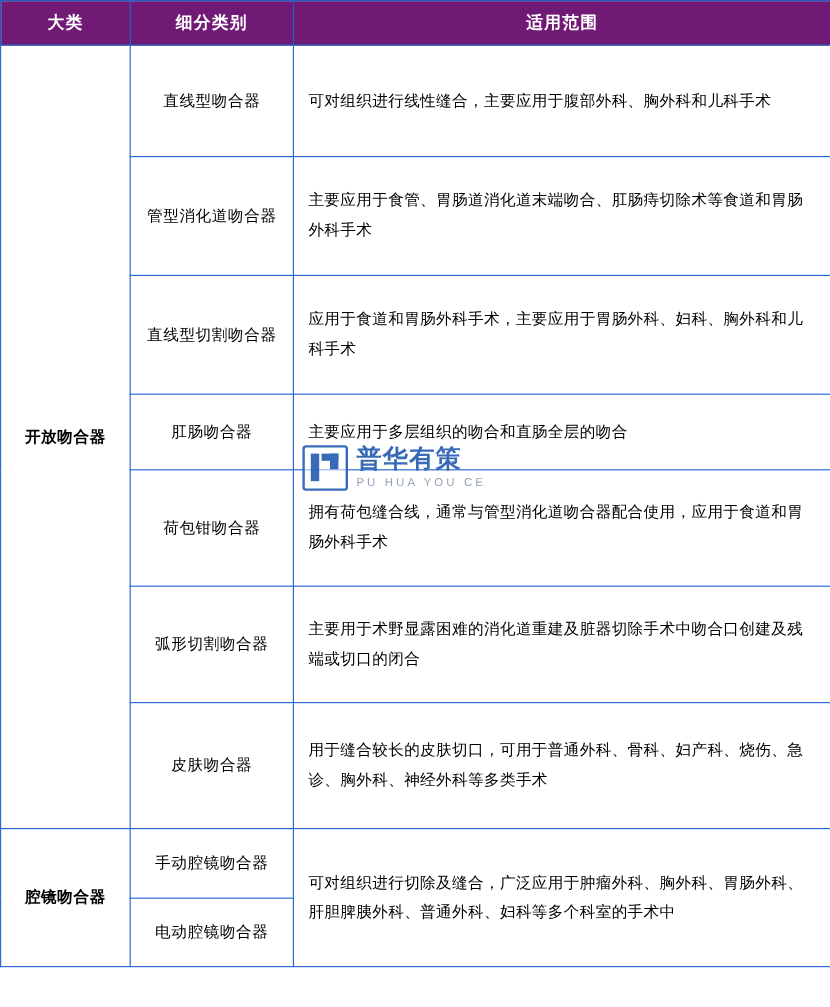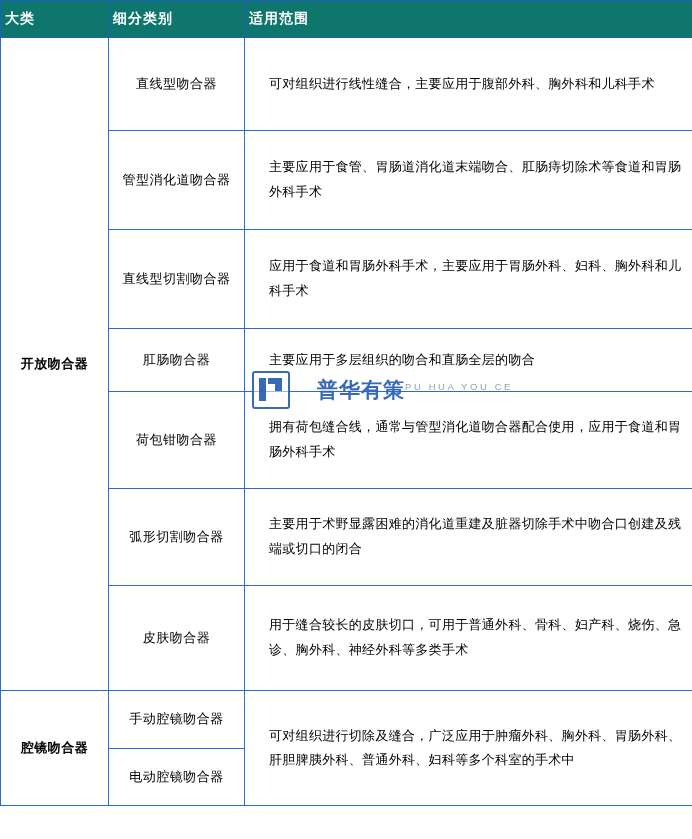--- a/index.html
+++ b/index.html
@@ -18,25 +18,25 @@
   .table-wrap {
     width: 692px;
     position: relative;
   }
   table.spec-table {
     width: 692px;
     border-collapse: collapse;
     table-layout: fixed;
   }
   table.spec-table th {
-    background: #0f766e;
+    background: #701a75;
     color: #ffffff;
     font-size: 14px;
     font-weight: bold;
-    text-align: left;
+    text-align: center;
     padding: 9px 4px;
     border: 1px solid #1f5fbf;
     letter-spacing: 1px;
   }
   table.spec-table td {
     border: 1px solid #2b6bd0;
     font-size: 13px;
     vertical-align: middle;
     line-height: 1.9;
   }
@@ -47,21 +47,21 @@
     font-size: 13.5px;
     letter-spacing: 0.5px;
   }
   td.sub-cell {
     width: 136px;
     text-align: center;
     padding: 16px 4px;
     letter-spacing: 0.5px;
   }
   td.scope-cell {
-    padding: 8px 10px 8px 24px;
+    padding: 8px 10px 8px 12px;
     text-align: left;
     letter-spacing: 0.3px;
   }
   col.c1 { width: 108px; }
   col.c2 { width: 136px; }
   col.c3 { width: 448px; }
 
   
   .watermark {
     position: absolute;
@@ -83,24 +83,23 @@
   }
   .wm-badge .wm-bar {
     position: absolute;
     background: #2f63b5;
   }
   .wm-badge .b1 { left: 5px; top: 5px; width: 7px; height: 23px; }
   .wm-badge .b2 { left: 14px; top: 5px; width: 14px; height: 6px; }
   .wm-badge .b3 { left: 21px; top: 5px; width: 7px; height: 13px; }
   .wm-text {
     display: flex;
-    flex-direction: row;
+    flex-direction: column;
     justify-content: center;
     line-height: 1.05;
-    margin-left: 20px;
   }
   .wm-cn {
     font-size: 21px;
     font-weight: bold;
     color: #2f63b5;
     letter-spacing: 1px;
   }
   .wm-en {
     font-size: 9.5px;
     color: #8f9ab0;

